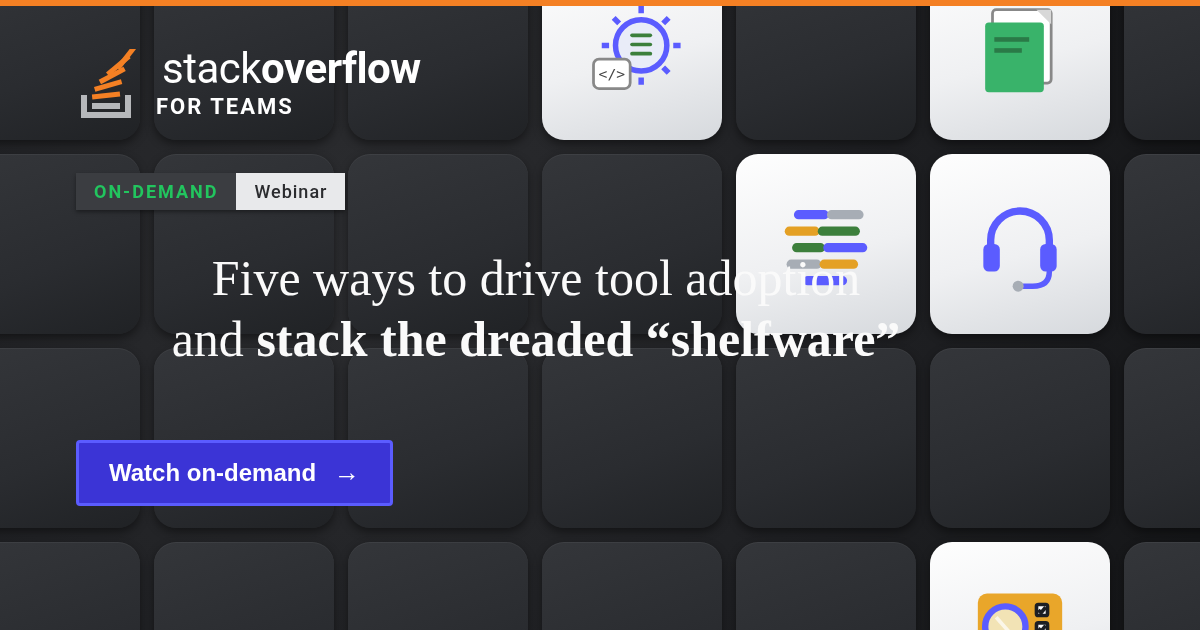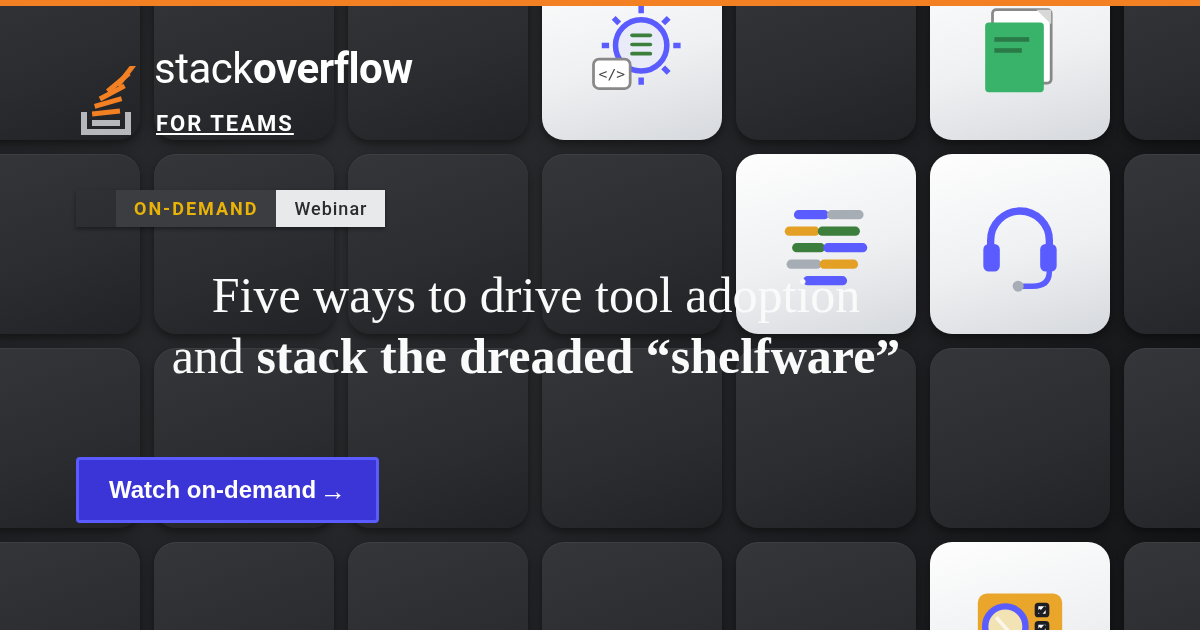--- a/index.html
+++ b/index.html
@@ -46,52 +46,52 @@
   .content {
     position: absolute;
     left: 76px;
     top: 48px;
     right: 40px;
     bottom: 40px;
     color: #fff;
   }
   .logo-row { display: flex; align-items: flex-end; gap: 14px; }
   .logo-mark svg { display: block; }
-  .logo-text .line1 { font-size: 42px; font-weight: 400; letter-spacing: -0.5px; line-height: 1; }
+  .logo-text .line1 { font-size: 42px; font-weight: 400; letter-spacing: -0.5px; line-height: 1; margin-left: 8px; }
   .logo-text .line1 b { font-weight: 700; }
-  .logo-text .line2 { font-size: 22px; font-weight: 700; letter-spacing: 2px; margin-top: 21px; margin-left: 2px; text-decoration: underline; }
+  .logo-text .line2 { font-size: 22px; font-weight: 700; letter-spacing: 2px; margin-top: 4px; margin-left: 2px; }
 
   .badges { margin-top: 54px; display: inline-flex; box-shadow: 0 2px 4px rgba(0,0,0,0.4); }
   .badge {
     font-size: 18px;
     font-weight: 700;
     letter-spacing: 2px;
     padding: 8px 18px;
     text-transform: uppercase;
   }
-  .badge.dark { background: #3b3d41; color: #eab308; margin-left: 40px; }
+  .badge.dark { background: #3b3d41; color: #22c55e; }
   .badge.light { background: #e8e9eb; color: #2b2c2f; font-weight: 500; letter-spacing: 1px; text-transform: none; }
 
   .headline {
     margin-top: 38px;
     font-family: Georgia, "Times New Roman", serif;
     font-size: 50px;
     line-height: 1.22;
     font-weight: 400;
     color: #fafafa;
     max-width: 920px;
     text-align: center;
   }
   .headline b { font-weight: 700; }
 
   .cta {
     margin-top: 70px;
     display: inline-flex;
-    align-items: flex-end;
-    gap: 4px;
+    align-items: flex-start;
+    gap: 18px;
     background: #3b34d6;
     border: 3px solid #5b5cff;
     color: #fff;
     font-size: 24px;
     font-weight: 600;
     padding: 16px 30px;
     border-radius: 4px;
     cursor: pointer;
   }
   .cta .arrow { font-size: 26px; line-height: 1; }

